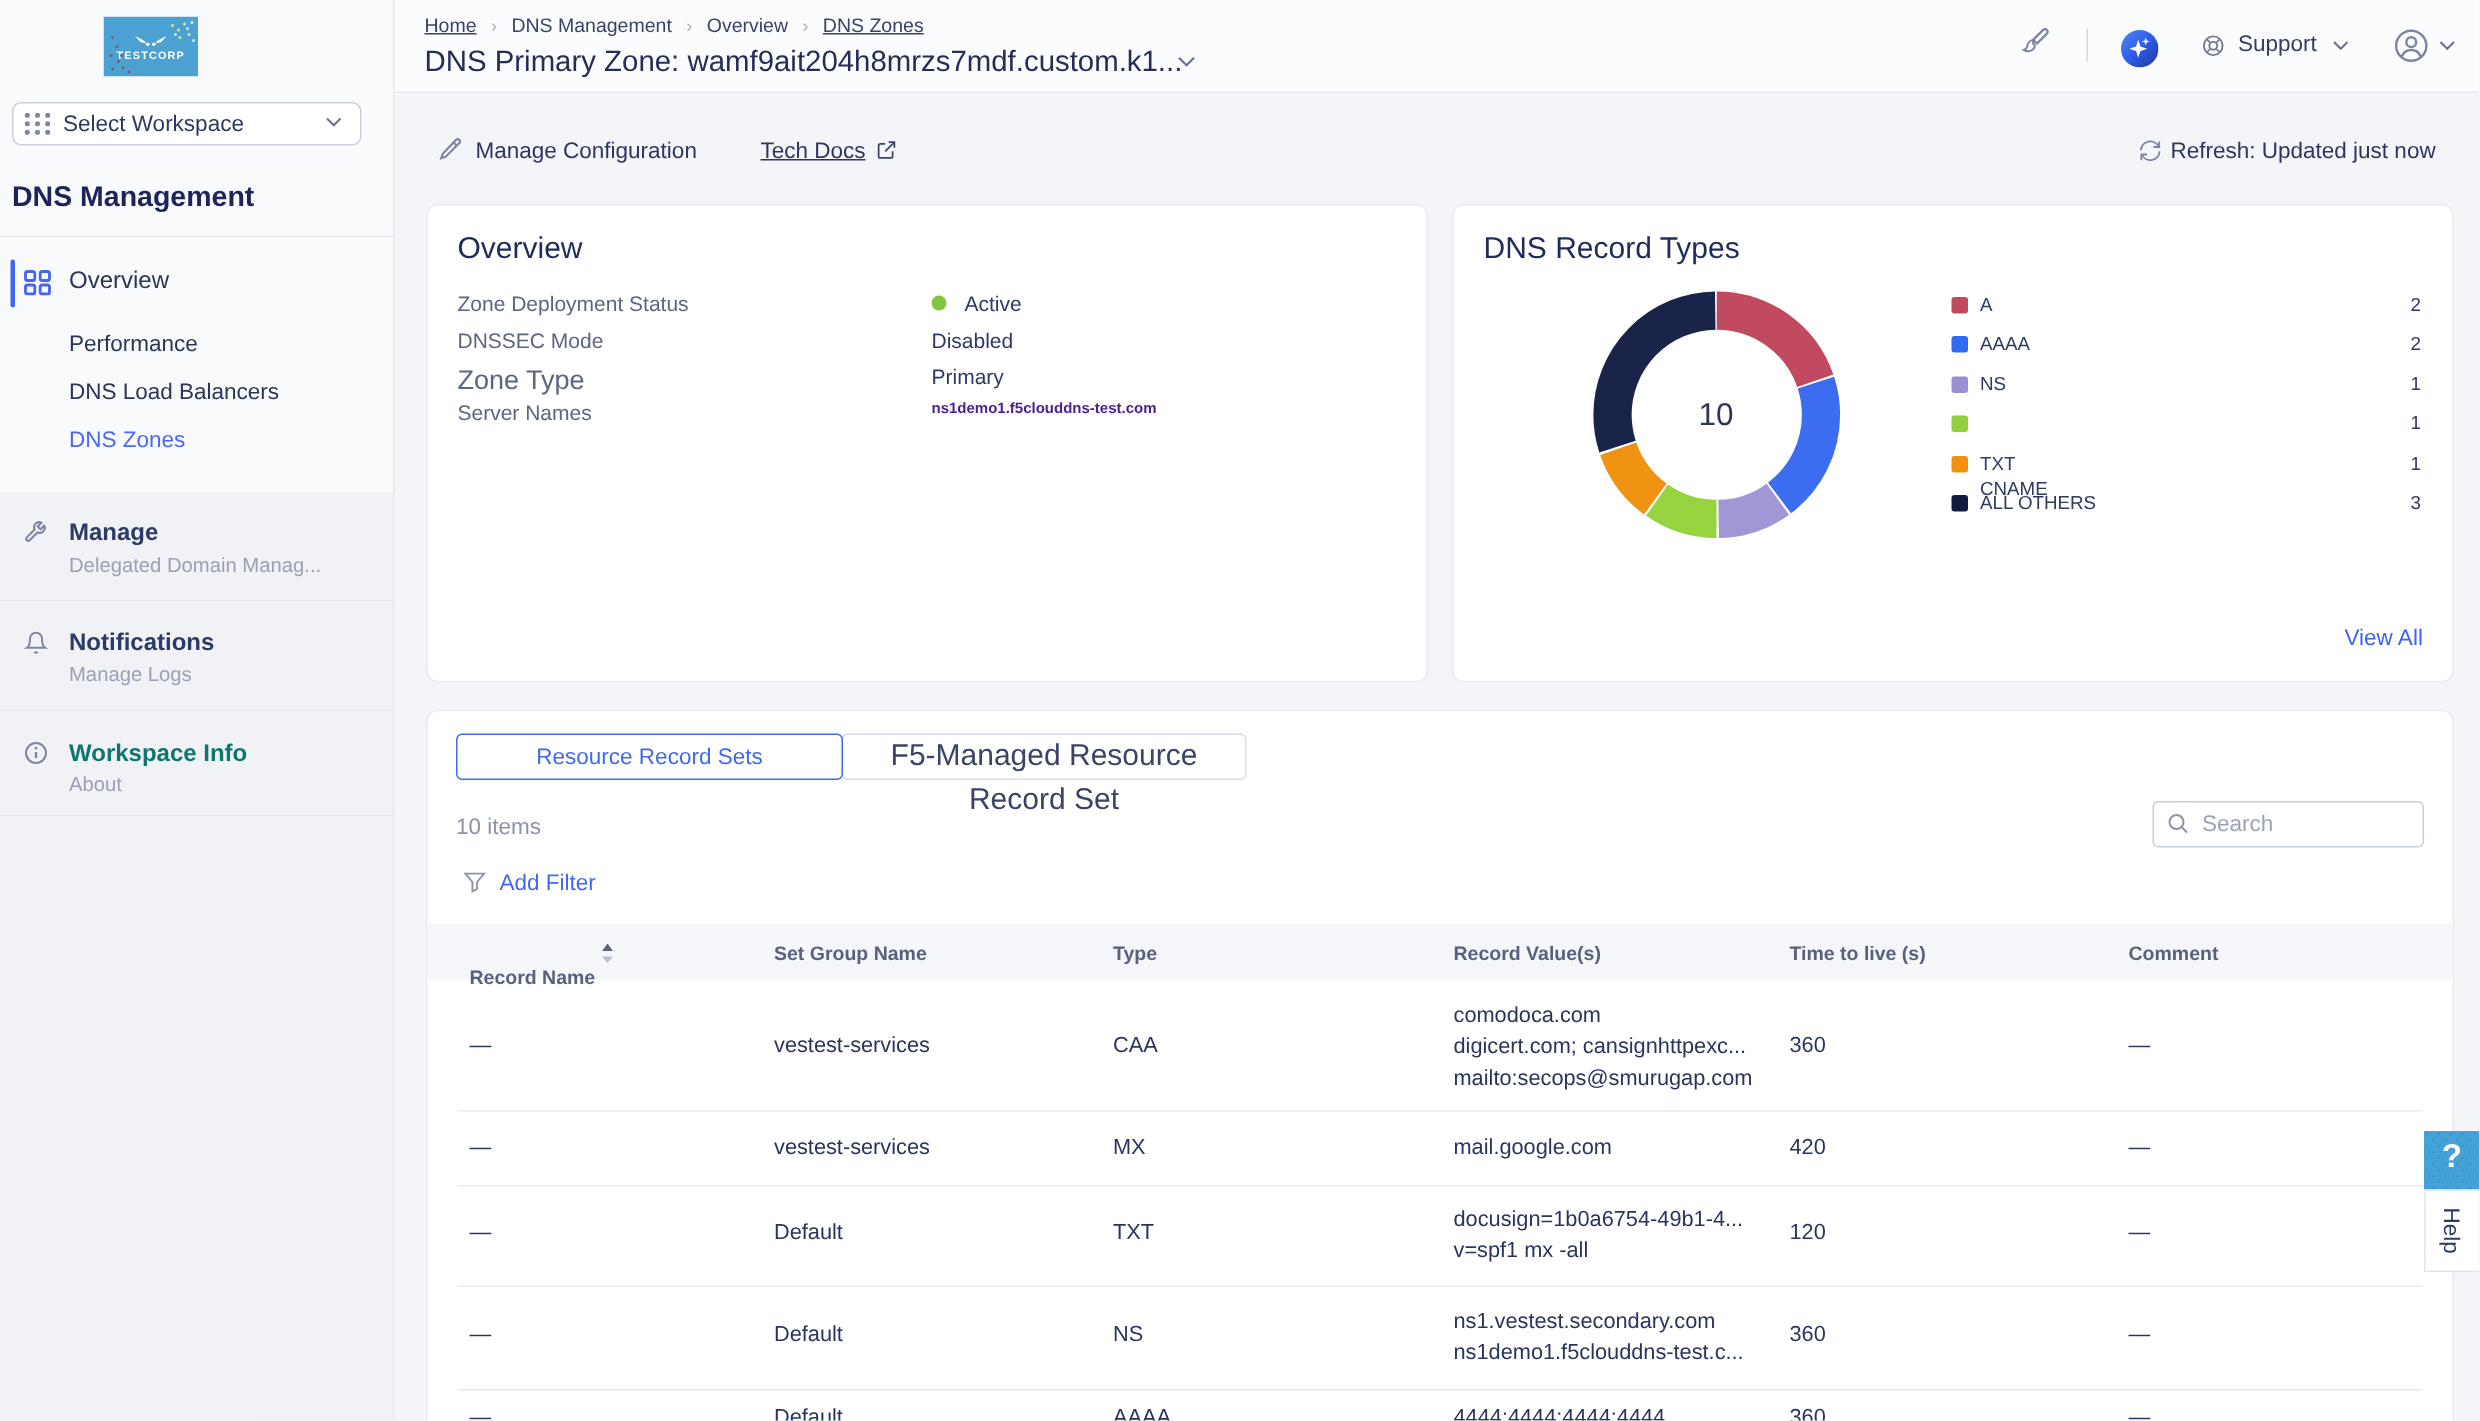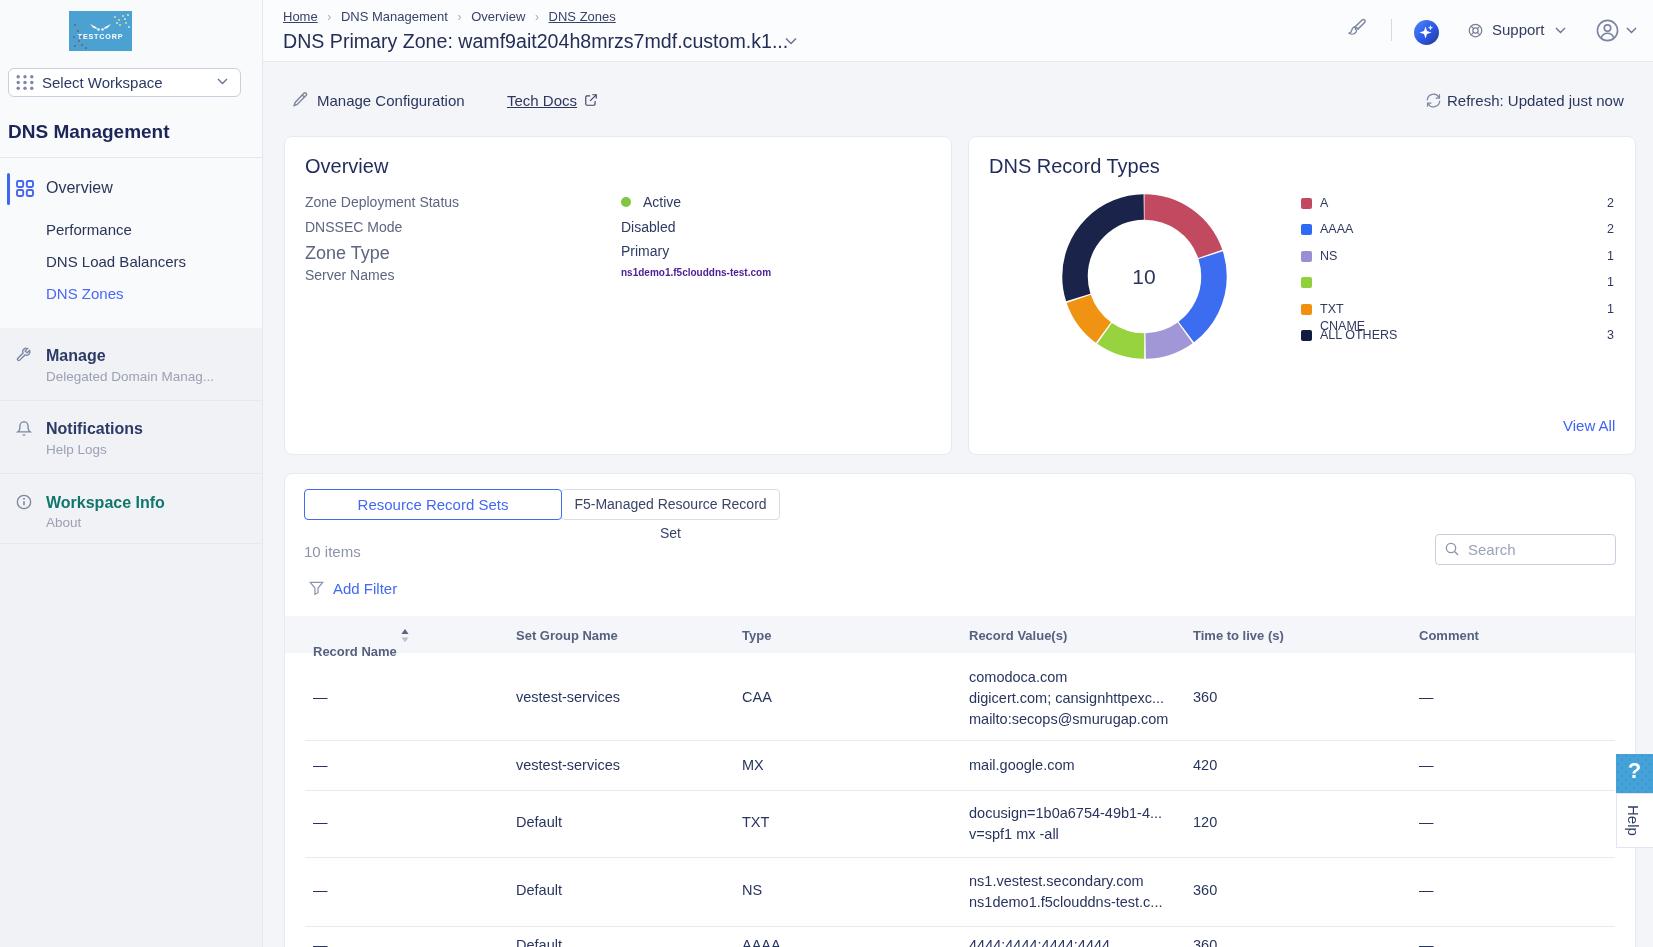--- a/index.html
+++ b/index.html
@@ -94,21 +94,21 @@
     </svg>
   <div class="abs" style="left:46px; top:347px; font-size:16px; font-weight:bold; color:#2b3a66;">Manage</div>
   <div class="abs" style="left:46px; top:369px; font-size:13.5px; color:#9ba1b5;">Delegated Domain Manag...</div>
   <div class="sbdiv" style="top:400px;"></div>
 
   <svg class="abs" style="left:16px; top:420px;" width="16" height="17" viewBox="0 0 24 24" fill="none" stroke="#7d86a0" stroke-width="2">
       <path d="M18 8a6 6 0 1 0-12 0c0 7-3 9-3 9h18s-3-2-3-9"></path>
       <path d="M13.7 21a2 2 0 0 1-3.4 0"></path>
     </svg>
   <div class="abs" style="left:46px; top:420px; font-size:16px; font-weight:bold; color:#2b3a66;">Notifications</div>
-  <div class="abs" style="left:46px; top:442px; font-size:13.5px; color:#9ba1b5;">Help Logs</div>
+  <div class="abs" style="left:46px; top:442px; font-size:13.5px; color:#9ba1b5;">Manage Logs</div>
   <div class="sbdiv" style="top:473px;"></div>
 
   <svg class="abs" style="left:16px; top:494px;" width="16" height="16" viewBox="0 0 24 24" fill="none" stroke="#7d86a0" stroke-width="2">
       <circle cx="12" cy="12" r="10"></circle>
       <line x1="12" y1="11" x2="12" y2="17" stroke-width="2.4"></line>
       <circle cx="12" cy="7.2" r="0.6" fill="#7d86a0" stroke-width="1.6"></circle>
     </svg>
   <div class="abs" style="left:46px; top:494px; font-size:16px; font-weight:bold; color:#0f766e;">Workspace Info</div>
   <div class="abs" style="left:46px; top:515px; font-size:13.5px; color:#9ba1b5;">About</div>
   <div class="sbdiv" style="top:543px;"></div>
@@ -225,21 +225,21 @@
 <div class="abs" style="left:1320px; top:302px; font-size:12.5px; color:#2f3a60;">TXT</div>
 <div class="abs" style="left:1560px; top:302px; width:54px; text-align:right; font-size:12.5px; color:#2f3a60;">1</div>
 <div class="abs" style="left:1301px; top:330px; width:11px; height:11px; border-radius:2px; background:#131b40;"></div>
 <div class="abs" style="left:1320px; top:328px; font-size:12.5px; color:#2f3a60;">ALL OTHERS</div>
 <div class="abs" style="left:1560px; top:328px; width:54px; text-align:right; font-size:12.5px; color:#2f3a60;">3</div>
 <div class="abs" style="left:1563px; top:417px; font-size:15px; color:#3f63f1;">View All</div>
 
 <div class="card" style="left:284px; top:473px; width:1352px; height:500px; border-radius:8px 8px 0 0;"></div>
 
 <div class="abs" style="left:304px; top:489px; width:258px; height:31px; border:1px solid #4169f1; border-radius:4px; background:#fff; z-index:2; text-align:center; line-height:29px; font-size:15px; color:#4169f1;">Resource Record Sets</div>
-<div class="abs" style="left:561px; top:489px; width:219px; height:31px; border:1px solid #d9dde8; border-radius:4px; background:#fff; text-align:center; line-height:29px; font-size:14px; color:#3b4466;">F5-Managed Resource Record Set</div>
+<div class="abs" style="left:561px; top:489px; width:270px; height:31px; border:1px solid #d9dde8; border-radius:4px; background:#fff; text-align:center; line-height:29px; font-size:20px; color:#3b4466;">F5-Managed Resource Record Set</div>
 <div class="abs" style="left:304px; top:543px; font-size:15px; color:#8d94a9;">10 items</div>
 
 <div class="abs" style="left:1435px; top:534px; width:181px; height:31px; border:1px solid #c7cedd; border-radius:4px; background:#fff;"></div>
 <svg class="abs" style="left:1444px; top:541px;" width="16" height="16" viewBox="0 0 24 24" fill="none" stroke="#8d94a9" stroke-width="2">
     <circle cx="10.5" cy="10.5" r="7"></circle>
     <path d="M15.8 15.8 L21 21"></path>
   </svg>
 <div class="abs" style="left:1468px; top:541px; font-size:15px; color:#9aa3ba;">Search</div>
 
 <svg class="abs" style="left:309px; top:580px;" width="15" height="16" viewBox="0 0 24 24" fill="none" stroke="#8d94a9" stroke-width="2">

